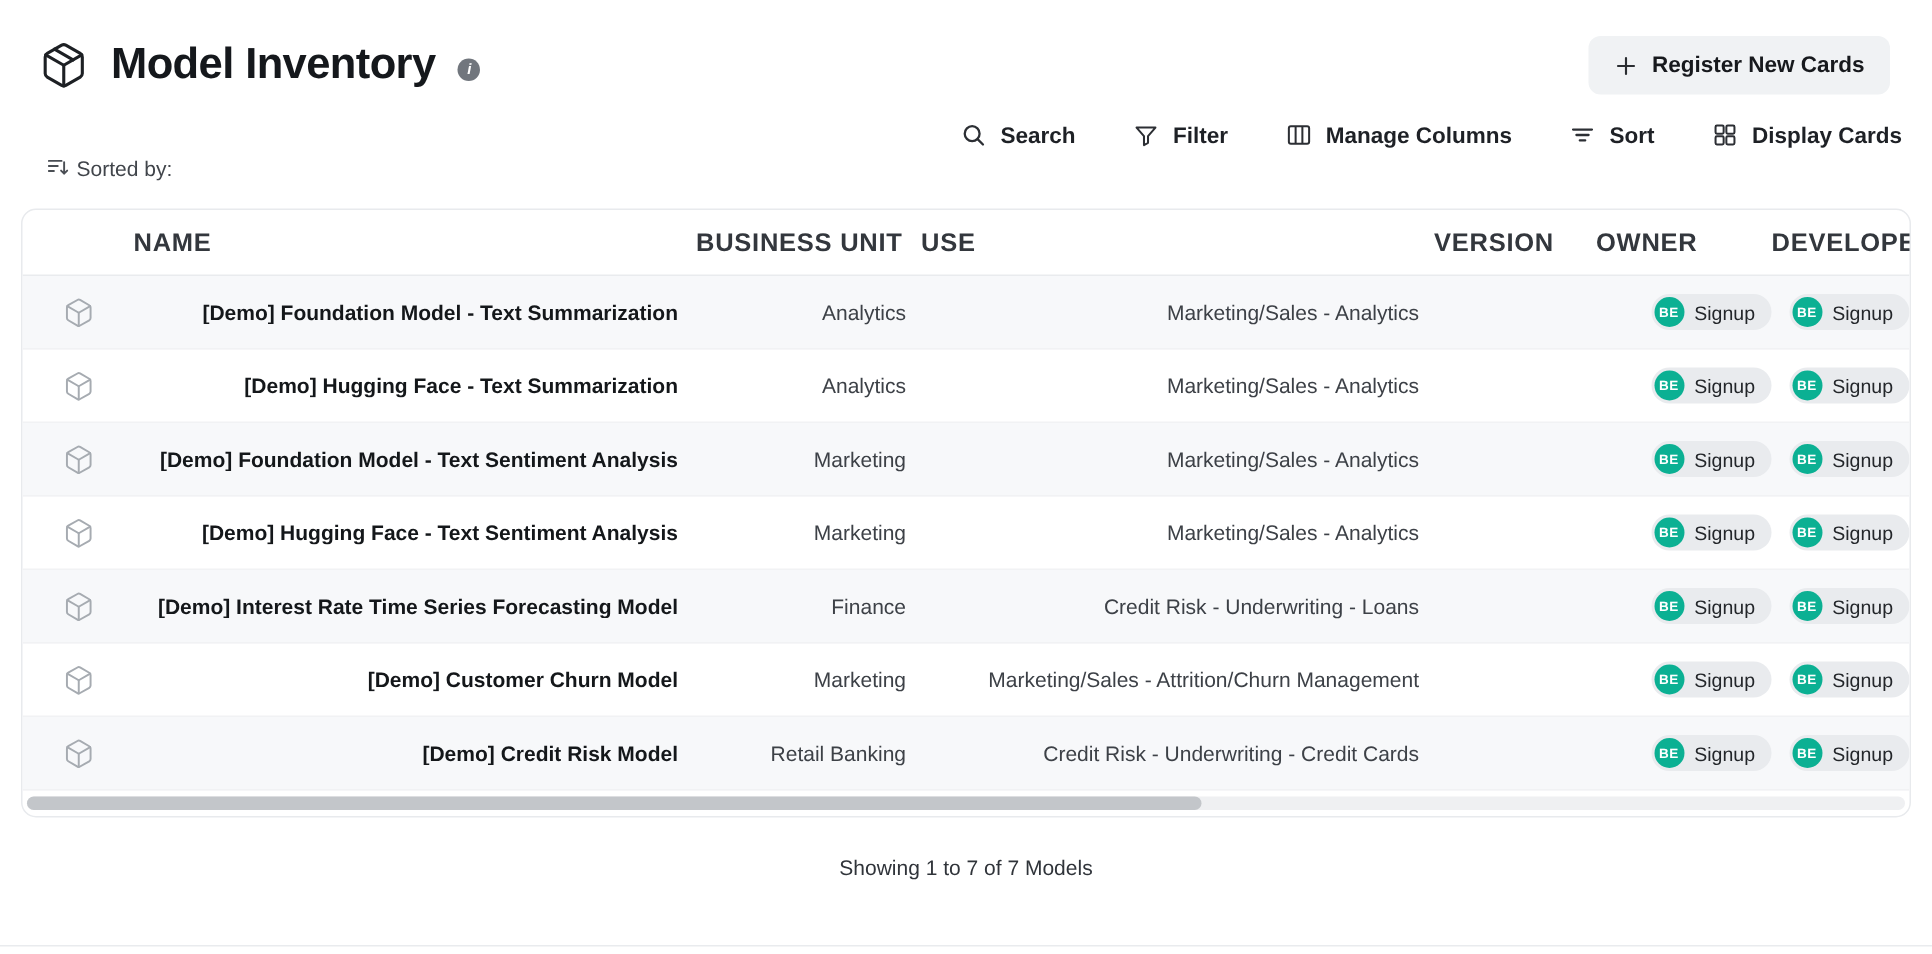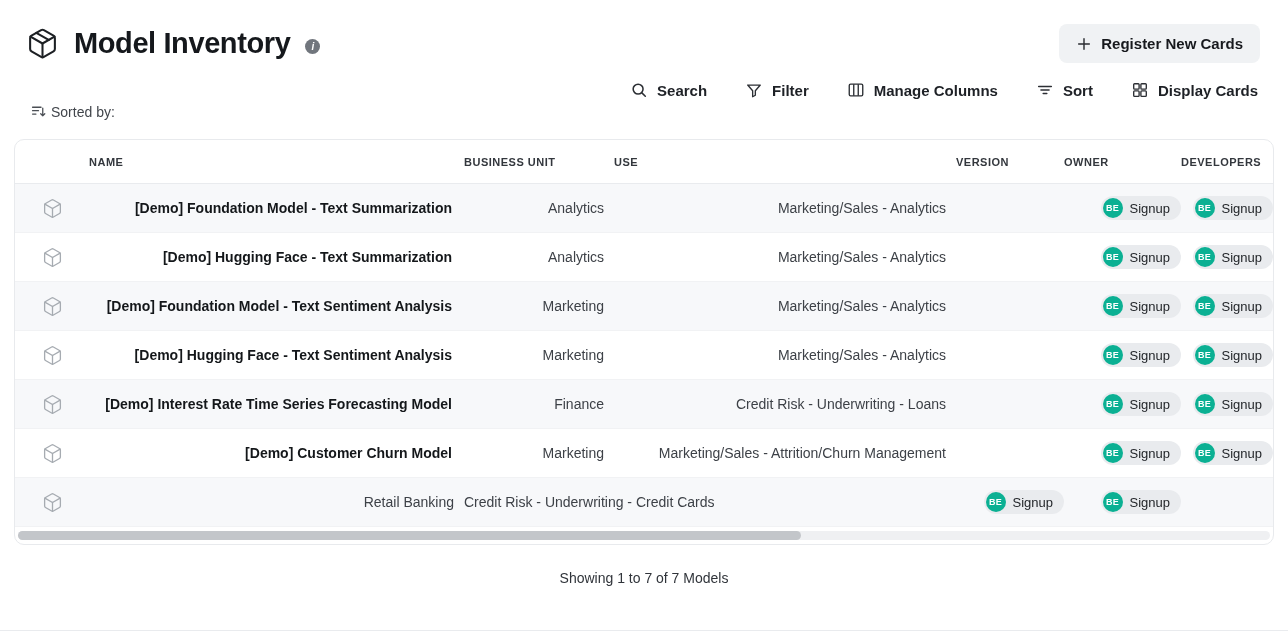--- a/index.html
+++ b/index.html
@@ -35,21 +35,21 @@
     display: flex; align-items: center; gap: 9px;
     background: #f0f2f4; border: none; border-radius: 8px;
     padding: 11px 17px; font-family: inherit;
     font-size: 15px; font-weight: 600; color: #17191d; cursor: pointer;
   }
   .register-btn svg { color: #2a2d31; }
 
   
   .toolbar {
     display: flex; justify-content: flex-end; align-items: center;
-    gap: 38px; padding: 0 30px; margin-top: 14px;
+    gap: 38px; padding: 0 20px; margin-top: 14px;
   }
   .tool-btn {
     display: flex; align-items: center; gap: 9px;
     background: none; border: none; padding: 4px 0;
     font-family: inherit; font-size: 15px; font-weight: 600;
     color: #1e2126; cursor: pointer;
   }
   .tool-btn svg { color: #2c2f34; }
 
   
@@ -71,21 +71,21 @@
     border: 1px solid #e8eaed; border-radius: 10px;
     background: #fff; overflow: hidden;
   }
   .grid-row {
     display: grid;
     grid-template-columns: 74px 375px 150px 342px 108px 117px 1fr;
     align-items: center;
   }
   .thead-row { height: 44px; border-bottom: 1px solid #e9ebee; }
   .th {
-    font-size: 11px; font-weight: 700; letter-spacing: 0.5px;
+    font-size: 17px; font-weight: 700; letter-spacing: 0.5px;
     color: #33373d; text-transform: uppercase;
   }
   .trow { height: 49px; border-bottom: 1px solid #f1f2f4; cursor: pointer; text-align: right; }
   .trow.alt { background: #f7f8fa; }
   .cell-icon { display: flex; justify-content: center; color: #a6abb1; }
   .cell-name {
     font-size: 14px; font-weight: 600; color: #14171a;
     padding-right: 12px; white-space: nowrap; overflow: hidden; text-overflow: ellipsis;
   }
   .cell-text { font-size: 14px; color: #3d4147; padding-right: 10px; white-space: nowrap; }
@@ -376,20 +376,21 @@
   </div>
 
   <div class="grid-row trow alt">
     <div class="cell-icon">
       <svg viewBox="0 0 24 24" width="21" height="21" fill="none" stroke="currentColor" stroke-width="1.5" stroke-linecap="round" stroke-linejoin="round">
         <path d="M21 16V8a2 2 0 0 0-1-1.73l-7-4a2 2 0 0 0-2 0l-7 4A2 2 0 0 0 3 8v8a2 2 0 0 0 1 1.73l7 4a2 2 0 0 0 2 0l7-4A2 2 0 0 0 21 16z"></path>
         <polyline points="3.27 6.96 12 12.01 20.73 6.96"></polyline>
         <line x1="12" y1="22.08" x2="12" y2="12"></line>
       </svg>
     </div>
+    <div class="cell-name">[Demo] Credit Risk Model</div>
     <div class="cell-text">Retail Banking</div>
     <div class="cell-text">Credit Risk - Underwriting - Credit Cards</div>
     <div class="cell-text"></div>
     <div class="cell-pill">
       <span class="pill">
         <span class="avatar">BE</span>
         <span class="pill-label">Signup</span>
       </span>
     </div>
     <div class="cell-pill">

